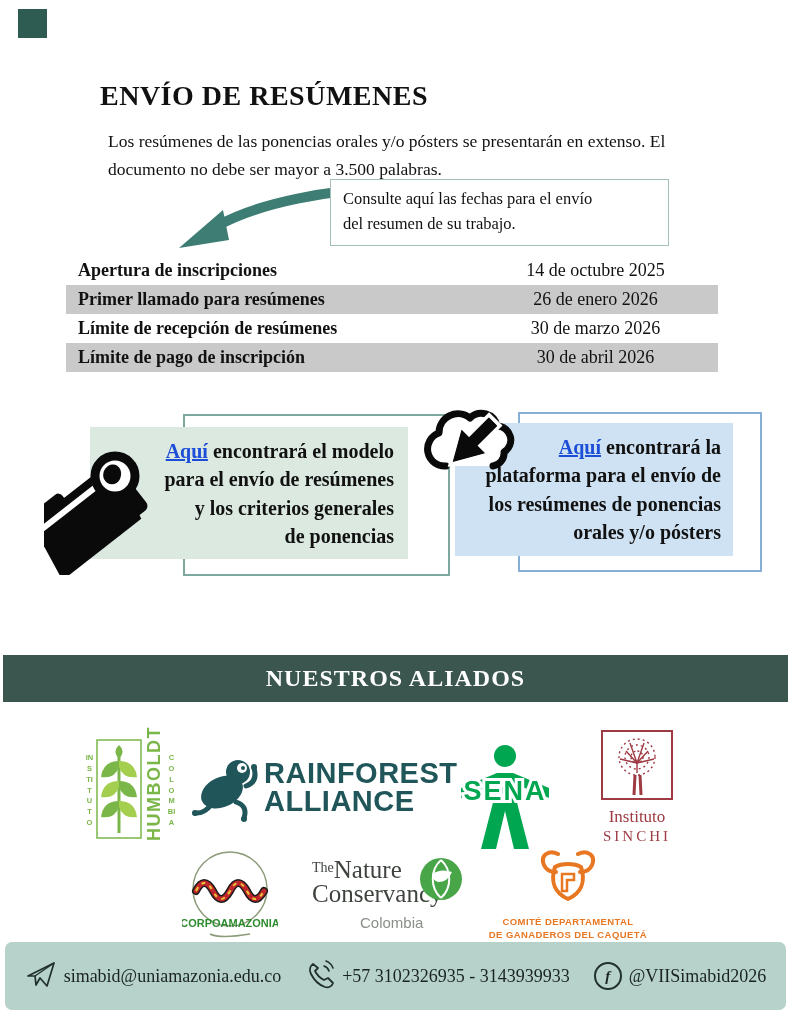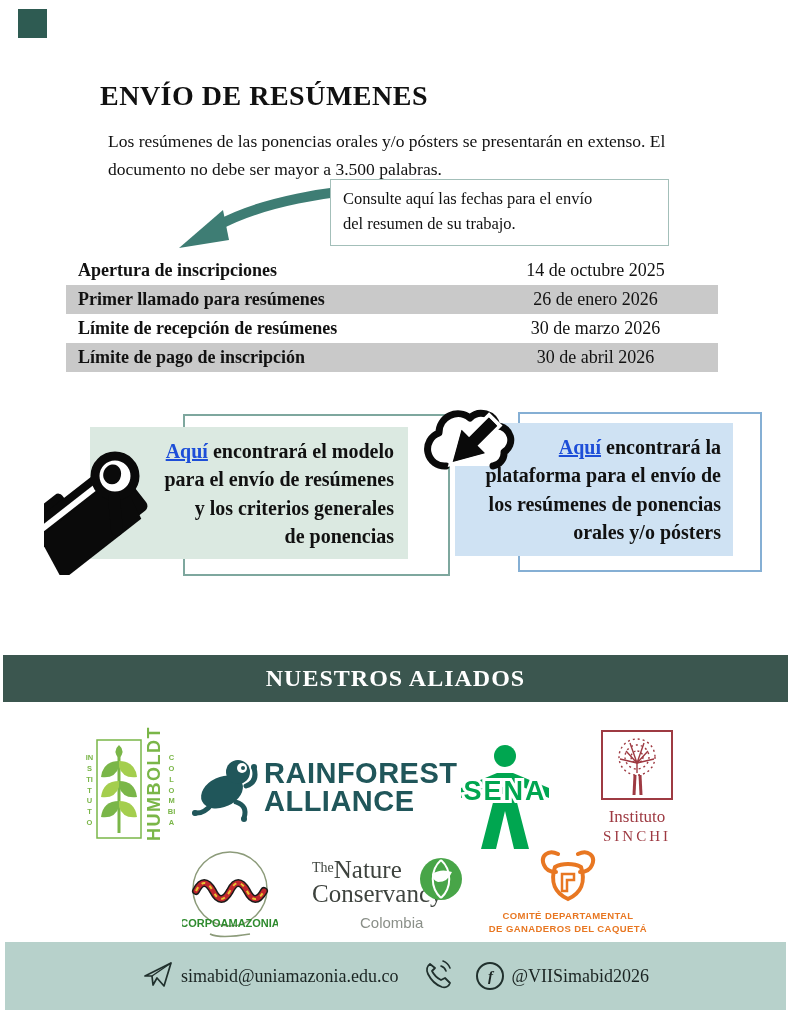--- a/index.html
+++ b/index.html
@@ -55,26 +55,26 @@
   .sinchi-l2{font-size:15px;letter-spacing:3px;margin-top:1px;}
   .corpo{left:182px;top:849px;}
   .tnc{left:312px;top:856px;width:152px;color:#3E433E;}
   .tnc-the{font-size:14px;vertical-align:6px;}
   .tnc-big{font-size:25px;}
   .tnc-l2{font-size:25px;margin-top:-4px;}
   .tnc-sub{font-size:15px;color:#8A8F88;margin-top:6px;margin-left:48px;font-family:"Liberation Sans",sans-serif;}
   .tnc-globe{left:418px;top:856px;}
   .ganaderos{left:488px;top:848px;width:160px;text-align:center;color:#E87722;}
   .gan-text{font-family:"Liberation Sans",sans-serif;font-weight:bold;font-size:9.5px;
-            letter-spacing:.4px;line-height:1.35;margin-top:2px;}
+            letter-spacing:.4px;line-height:1.35;margin-top:8px;}
 
   
   .footer{left:5px;top:942px;width:781px;height:68px;background:#B7D1CB;
           display:flex;align-items:center;justify-content:center;gap:8px;
-          font-size:18px;color:#1A2422;}
+          font-size:18px;color:#1A2422;border-radius:7px;}
   .f-item{display:flex;align-items:center;gap:7px;}
   .f-gap{width:8px;}
   .fb-circle{width:24px;height:24px;border:2px solid #20302d;border-radius:50%;
              display:flex;align-items:center;justify-content:center;
              font-size:15px;font-weight:bold;font-style:italic;}
 </style>
 </head>
 <body>
 
 <div class="page">
@@ -281,20 +281,21 @@
       <span>simabid@uniamazonia.edu.co</span>
     </span>
     <span class="f-gap"></span>
     <span class="f-item">
       <span>
         <svg width="30" height="30" viewBox="0 0 30 30">
           <path d="M8 5 C5 7 4 11 6 15 C9 21 14 26 20 28 C24 29 27 27 28 24 L23 19 L19 21 C15 19 12 16 10 12 L13 9 Z" fill="none" stroke="#20302d" stroke-width="1.8" stroke-linejoin="round"></path>
           <path d="M19 7 a8 8 0 0 1 5 5 M21 2 a12 12 0 0 1 7 7" fill="none" stroke="#20302d" stroke-width="1.6" stroke-linecap="round"></path>
         </svg>
       </span>
+      <span>+57 3102326935 - 3143939933</span>
     </span>
     <span class="f-gap"></span>
     <span class="f-item">
       <span class="fb-circle">f</span>
       <span>@VIISimabid2026</span>
     </span>
   </div>
 
 </div>
 

